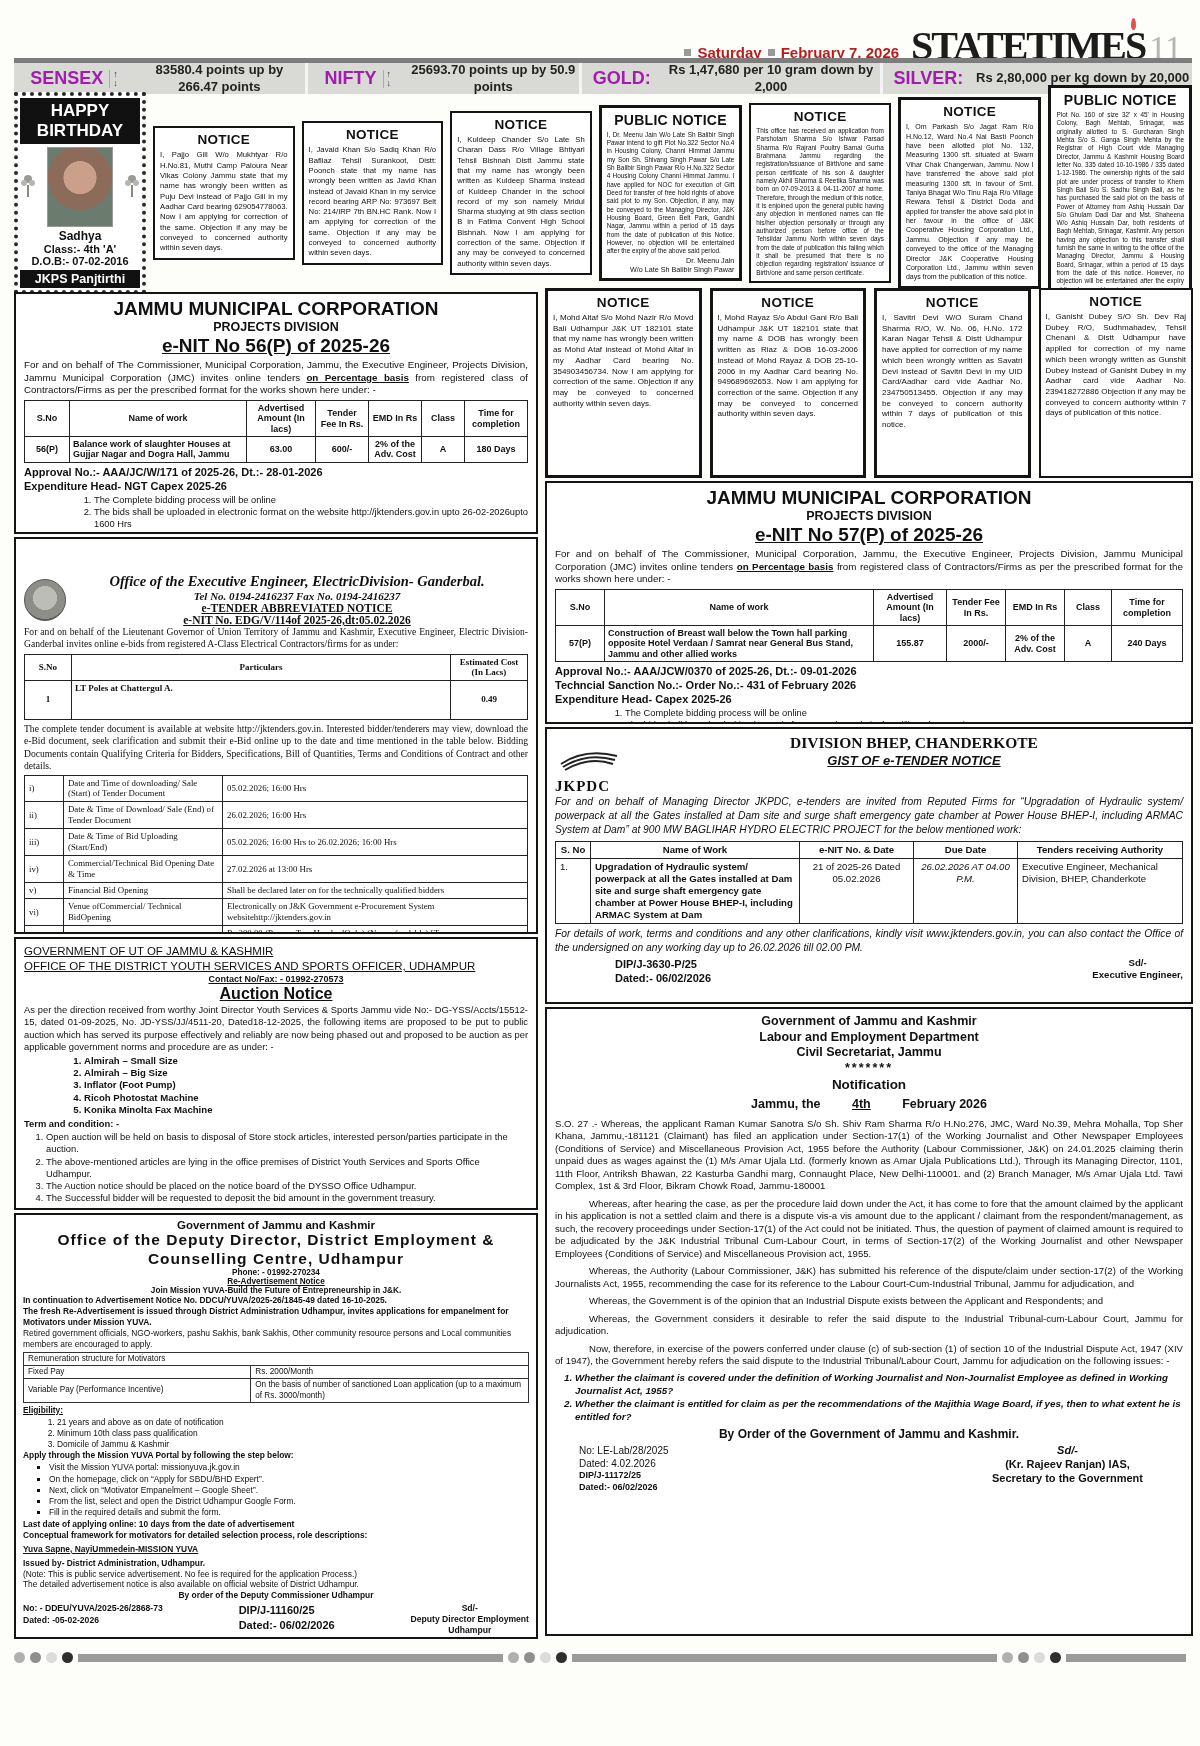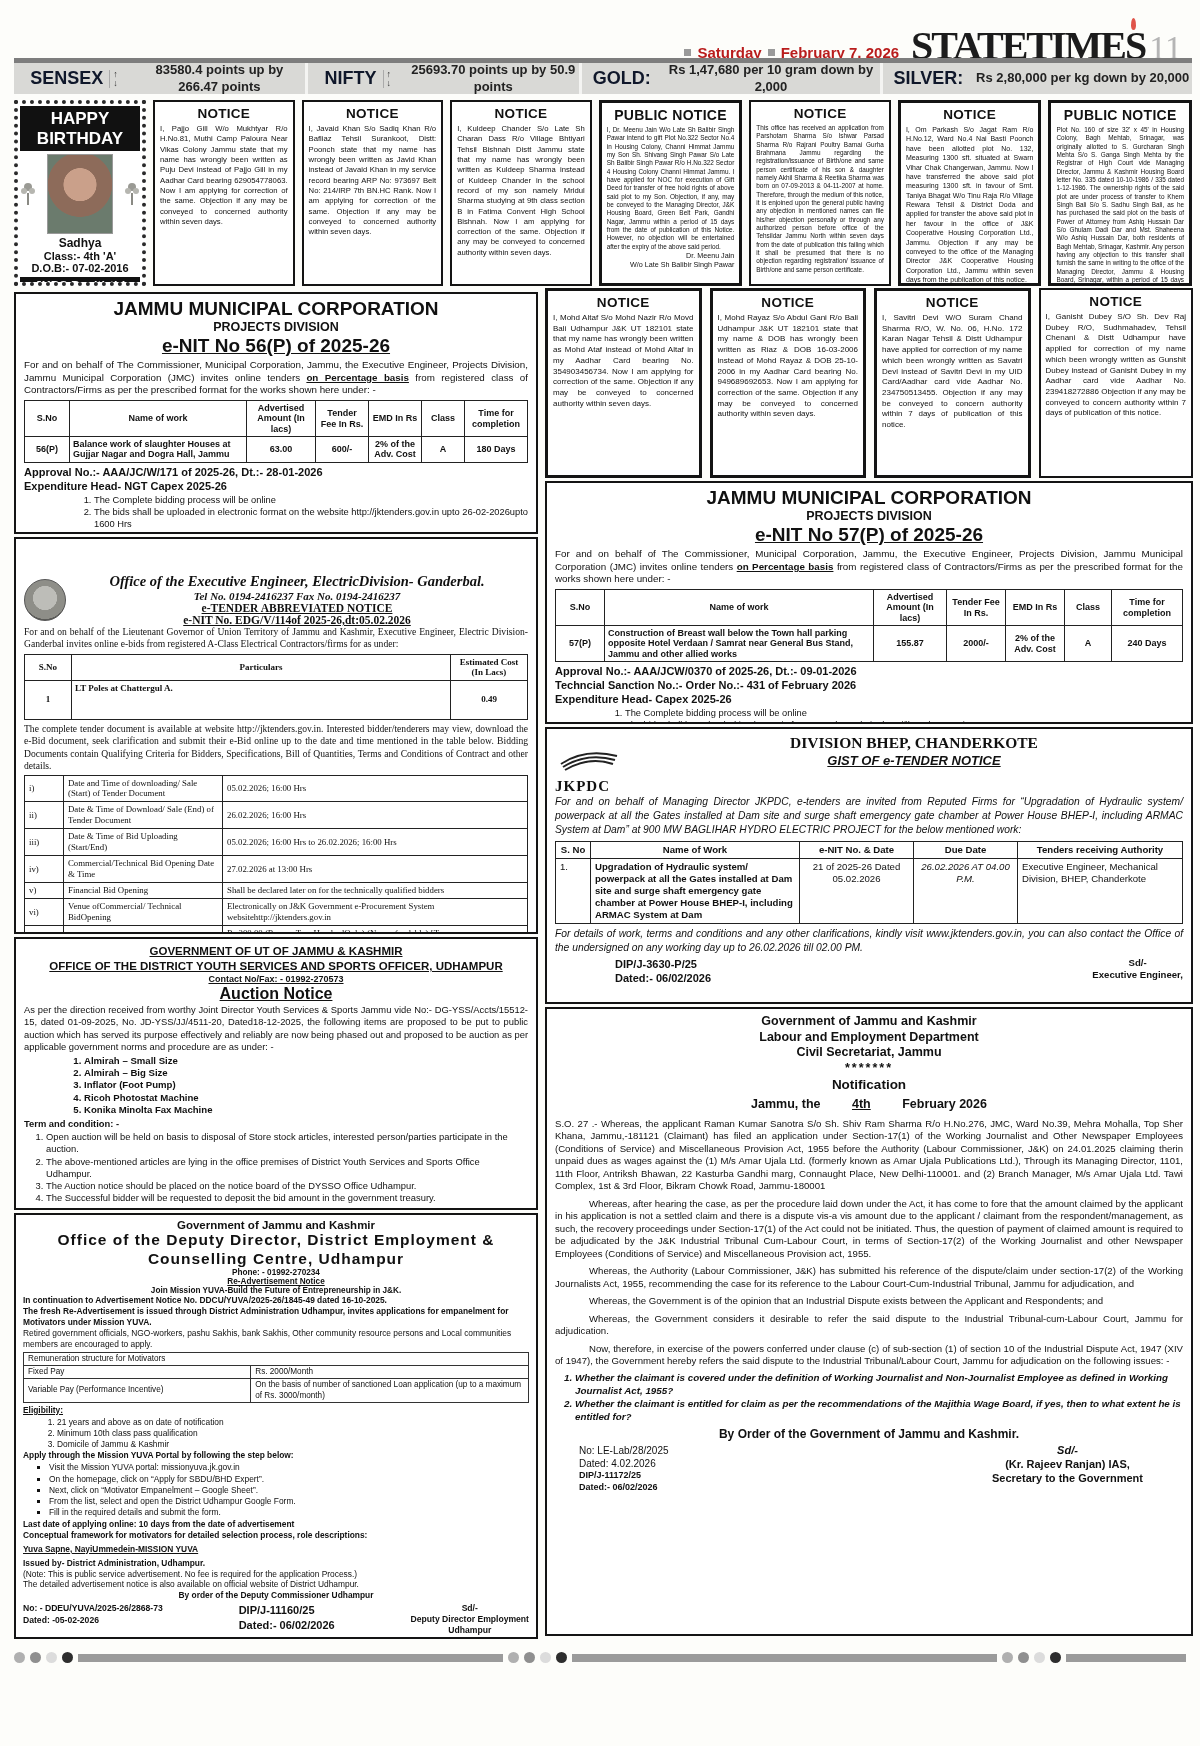--- a/index.html
+++ b/index.html
@@ -8,21 +8,21 @@
   .abs{position:absolute;box-sizing:border-box;}
   
   .dateline{display:flex;align-items:center;gap:6px;font-weight:bold;font-size:15px;color:#b91c1c;}
   .sq{width:7px;height:7px;background:#9a9a9a;display:inline-block;}
   .masthead{font-family:"Liberation Serif",serif;font-weight:bold;font-size:40px;letter-spacing:-2px;color:#1c1c1c;line-height:1;}
   .pageno{font-family:"Liberation Serif",serif;font-size:34px;color:#b5b5b5;font-weight:normal;margin-left:4px;}
   .flame{position:absolute;width:5px;height:12px;border-radius:50% 50% 50% 50%/60% 60% 40% 40%;background:#e0544a;}
   
   .market{display:flex;background:#d9d9d6;border-top:5px solid #7d7d7d;align-items:stretch;}
   .mcell{display:flex;align-items:center;justify-content:center;box-sizing:border-box;}
-  .mlabel{font-weight:bold;font-size:18px;color:#0f172a;}
+  .mlabel{font-weight:bold;font-size:18px;color:#a21caf;}
   .mval{font-size:13px;font-weight:bold;color:#222;text-align:center;line-height:1.25;}
   .mdiv{width:3px;background:#f4f4f2;}
   .arrows{display:flex;flex-direction:column;font-size:9px;line-height:1;color:#333;border-left:1px solid #aaa;padding-left:3px;margin-left:6px;}
   
   .nbox{border:2px solid #141414;background:#fff;padding:4px 5px;overflow:hidden;box-sizing:border-box;}
   .nbox.heavy{border-width:3px;}
   .ntitle{text-align:center;font-weight:bold;font-size:13.5px;letter-spacing:.3px;margin:0 0 3px;}
   .nbody{font-size:7.7px;line-height:1.34;text-align:justify;}
   .nbody.tiny{font-size:6.4px;line-height:1.3;}
   .nsign{font-size:7.2px;text-align:right;line-height:1.3;}
@@ -55,21 +55,21 @@
   table.sched td{border:1px solid #222;padding:2px 4px;font-size:8.8px;font-family:"Liberation Serif",serif;line-height:1.25;}
   .emblem{width:40px;height:40px;border-radius:50%;background:radial-gradient(circle at 50% 45%,#bdbdb8 0 40%,#8e8e88 41% 70%,#5c5c58 71% 100%);border:1px solid #555;}
   
   .pd-h{font-family:"Liberation Serif",serif;font-weight:bold;font-size:15.5px;text-align:center;line-height:1.2;}
   .pd-g{font-weight:bold;font-style:italic;font-size:13px;text-decoration:underline;text-align:center;}
   .pd-body{font-size:10.3px;font-style:italic;line-height:1.38;text-align:justify;}
   table.pd{border-collapse:collapse;width:100%;margin:3px 0;}
   table.pd th,table.pd td{border:1px solid #222;padding:2px 4px;font-size:9.6px;line-height:1.25;}
   .jklogo{font-family:"Liberation Serif",serif;font-weight:bold;font-size:15px;letter-spacing:1px;}
   
-  .au-h{font-size:11.5px;font-weight:bold;text-align:center;text-decoration:underline;line-height:1.3;}
+  .au-h{font-size:11.5px;font-weight:normal;text-align:left;text-decoration:underline;line-height:1.3;}
   .au-c{font-size:9px;font-weight:bold;text-align:center;text-decoration:underline;}
   .au-t{font-size:16px;font-weight:bold;text-align:center;text-decoration:underline;margin:1px 0;}
   .au-body{font-size:9.4px;line-height:1.32;text-align:justify;}
   ol.items{margin:1px 0;padding-left:60px;font-size:9.6px;font-weight:bold;line-height:1.3;}
   ol.terms{margin:1px 0;padding-left:22px;font-size:9.4px;line-height:1.3;}
   
   .lb-h{font-size:12.5px;font-weight:bold;text-align:center;line-height:1.25;}
   .lb-body{font-size:9.6px;line-height:1.3;text-align:justify;}
   .lb-body p{margin:0 0 5px;text-indent:34px;}
   ol.issues{margin:0 0 4px;padding-left:20px;font-size:9.8px;font-weight:bold;font-style:italic;line-height:1.3;}
@@ -145,21 +145,21 @@
     </div>
     <div class="mdiv"></div>
     <div class="mcell" style="width:90px;">
       <span class="mlabel">SILVER:</span>
     </div>
     <div class="mcell" style="flex:1.6;">
       <span class="mval" style="max-width:240px;">Rs 2,80,000 per kg down by 20,000</span>
     </div>
   </div>
 
-  <div class="abs" style="top:100px;left:14px;width:1178px;height:186px;display:flex;gap:7px;">
+  <div class="abs" style="top:100px;left:14px;width:1178px;height:186px;display:flex;gap:7px;align-items:center;">
 
     <div class="bday" style="width:132px;flex:none;">
       <div class="bday-head">
         <div>HAPPY</div>
         <div>BIRTHDAY</div>
       </div>
       <div class="bday-row">
         <svg width="16" height="26" viewBox="0 0 16 26">
             <circle cx="8" cy="6" r="4" fill="#9a9a94"></circle>
             <circle cx="4" cy="10" r="3" fill="#b6b6b0"></circle>

